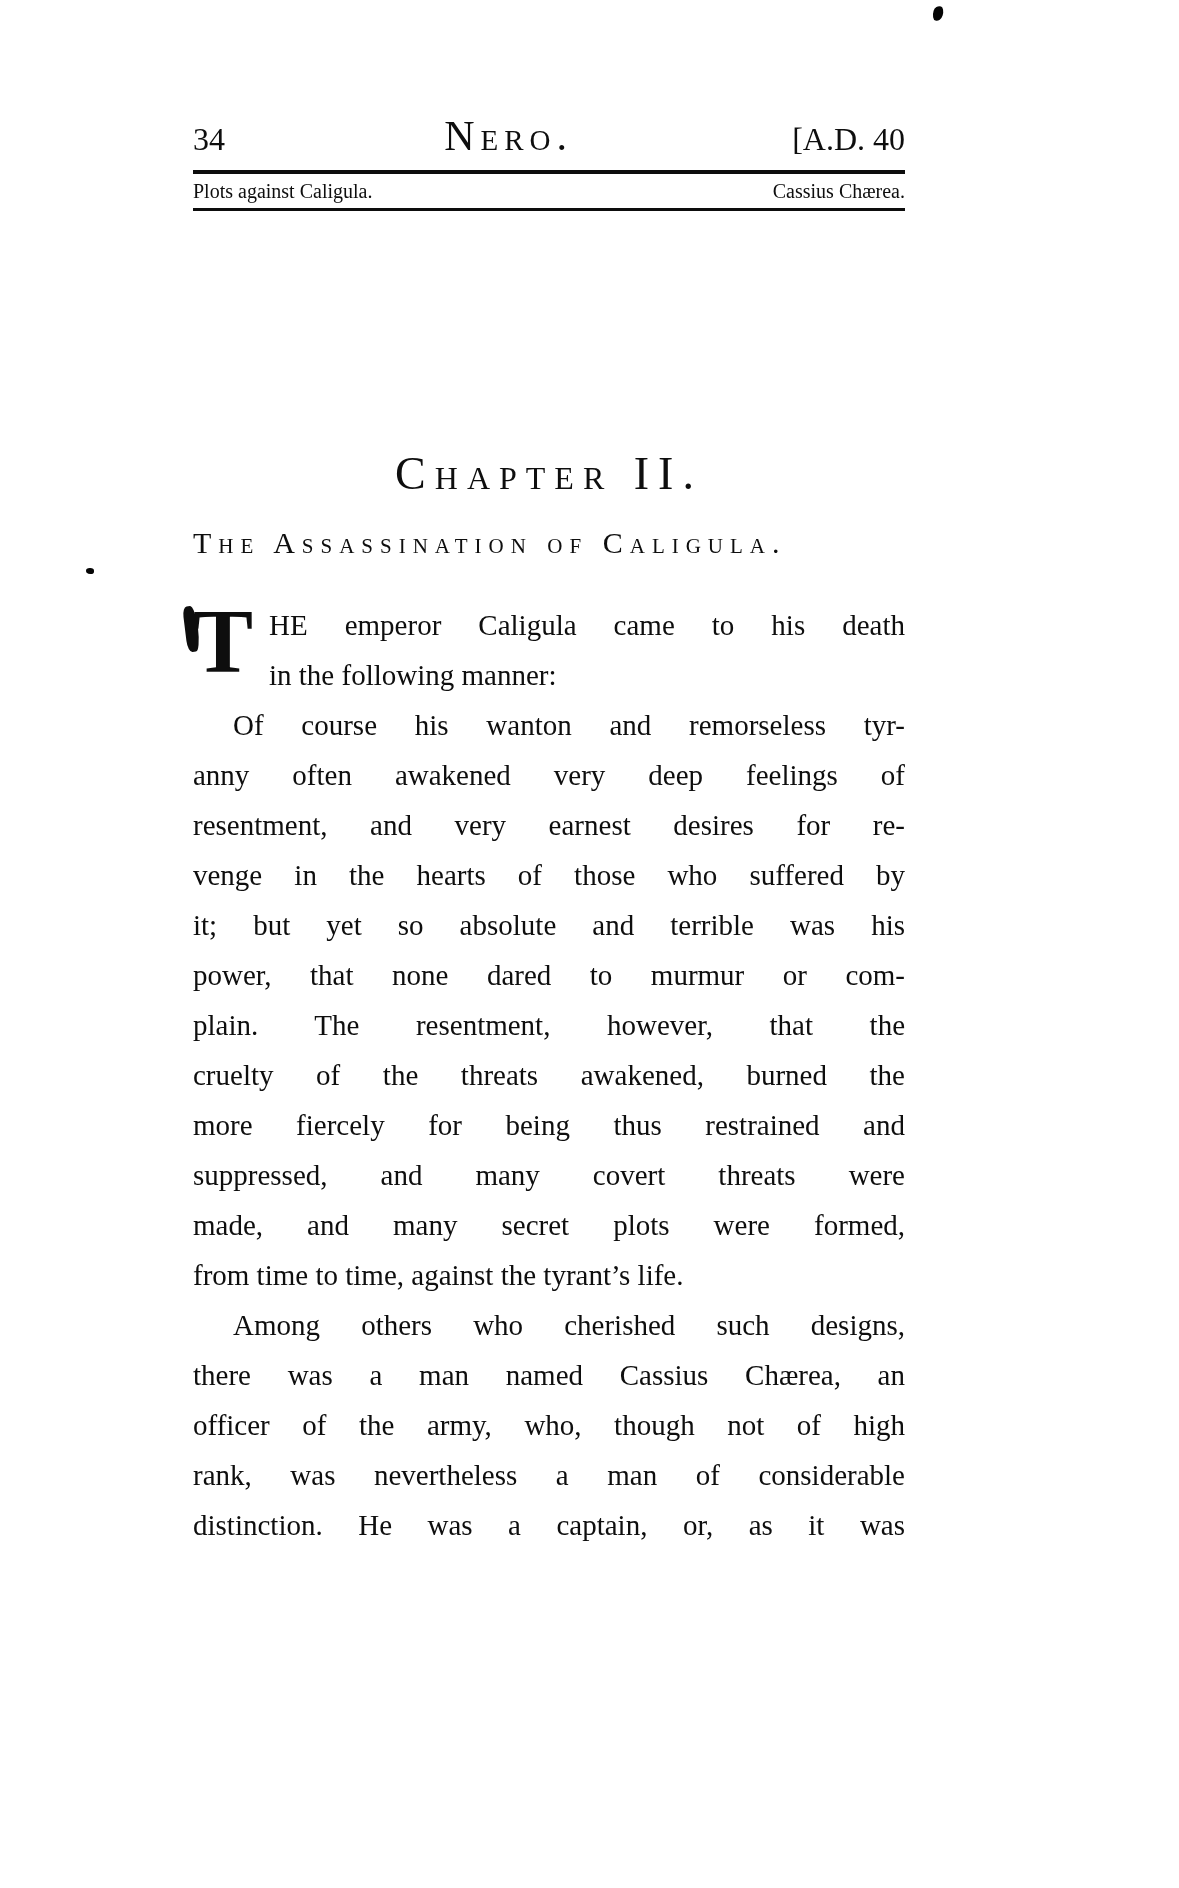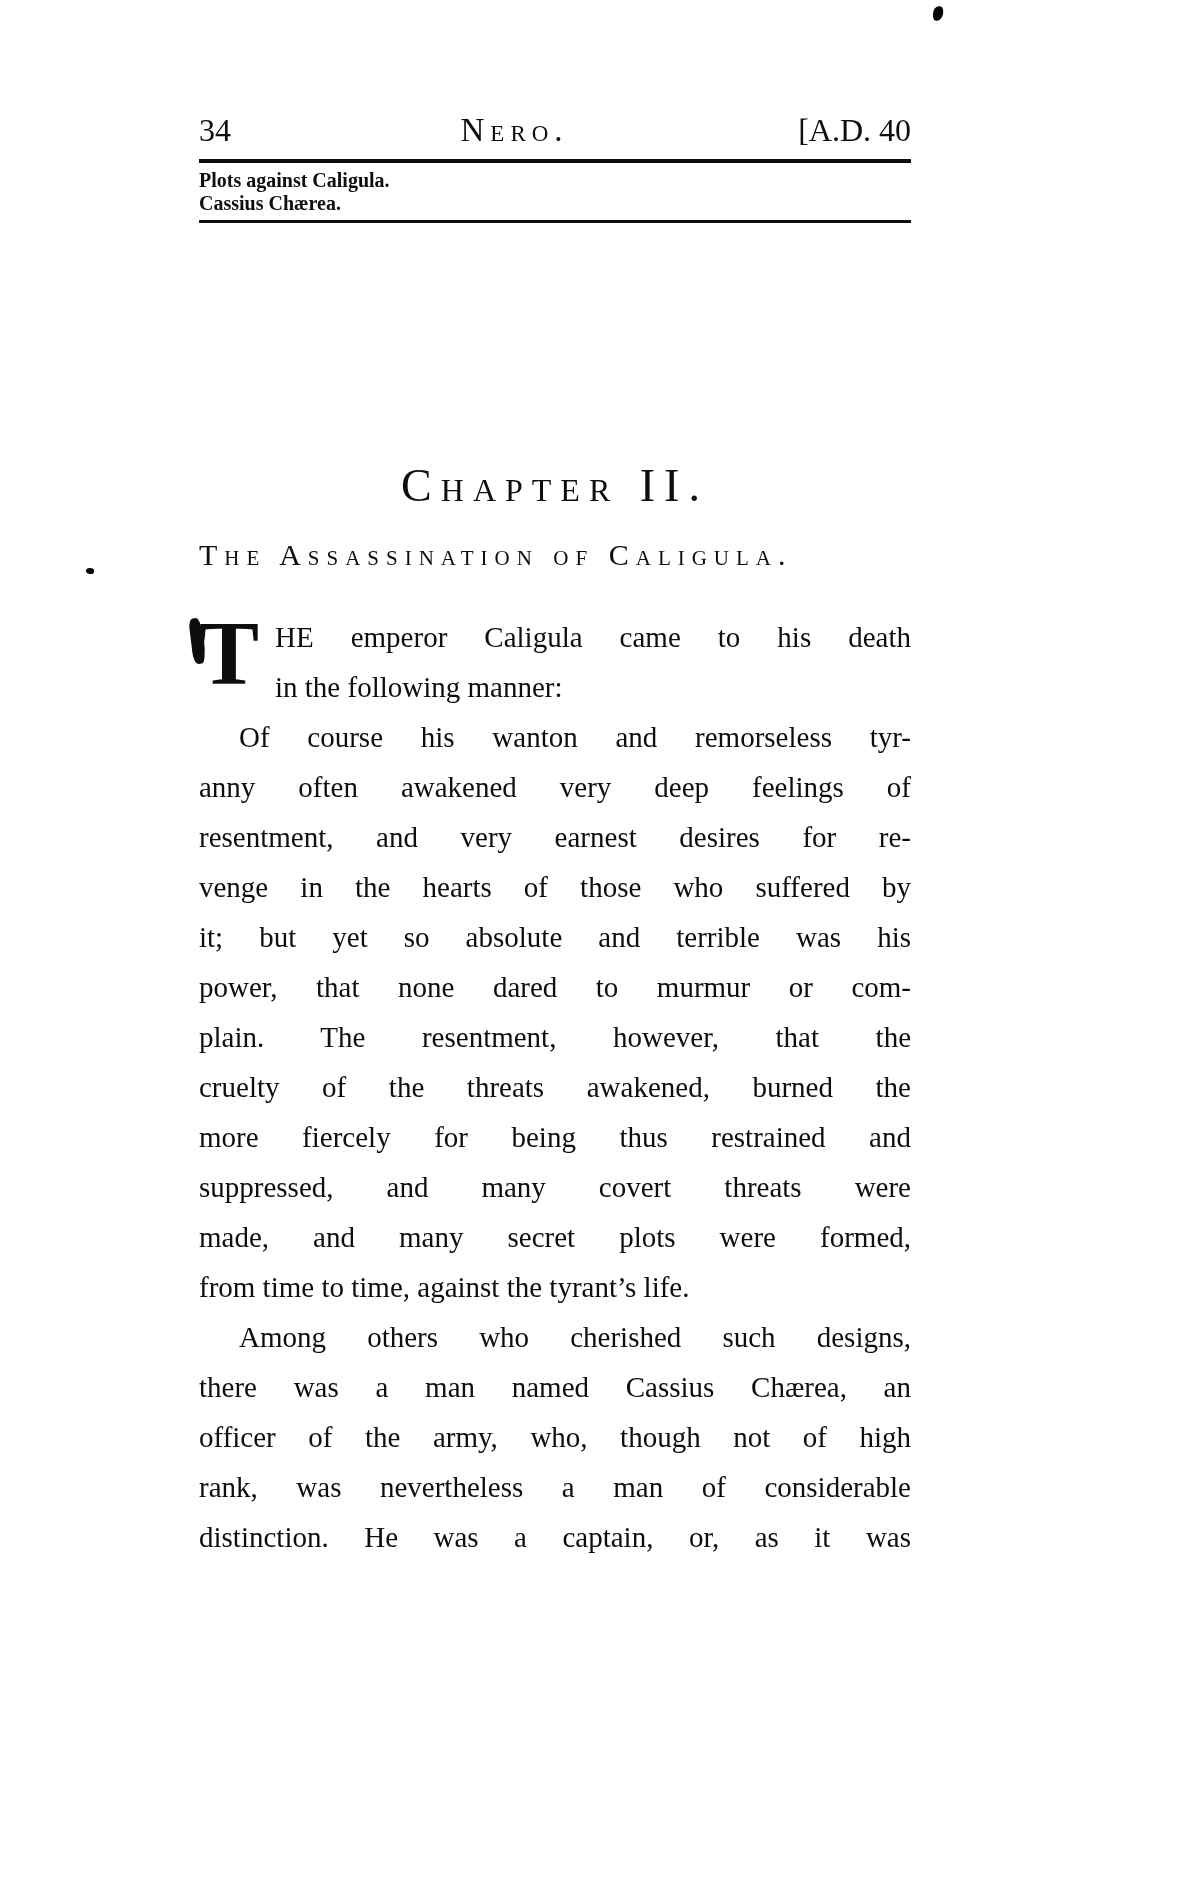--- a/index.html
+++ b/index.html
@@ -10,42 +10,40 @@
     color: #0e0e0e;
     font-family: "Liberation Serif", "DejaVu Serif", serif;
     position: relative;
     overflow: hidden;
   }
   .content {
     position: absolute;
     left: 193px;
     top: 112px;
     width: 712px;
-    margin-left: 6px;
   }
   
   .header-row {
     display: flex;
     justify-content: space-between;
     align-items: baseline;
     font-size: 32px;
   }
   .running-title {
     font-variant: small-caps;
     letter-spacing: 6px;
-    font-size: 33px;
+    font-size: 42px;
   }
   .rule-top    { height: 4px;  background: #0d0d0d; margin-top: 10px; }
   .subheader-row {
     display: flex;
     justify-content: space-between;
     font-size: 20px;
-    font-weight: bold;
+    font-weight: normal;
     margin-top: 6px;
-    flex-direction: column;
   }
   .rule-bottom { height: 2.5px; background: #0d0d0d; margin-top: 5px; }
 
   
   .chapter-heading {
     text-align: center;
     font-variant: small-caps;
     font-size: 46px;
     letter-spacing: 9px;
     margin-top: 236px;

